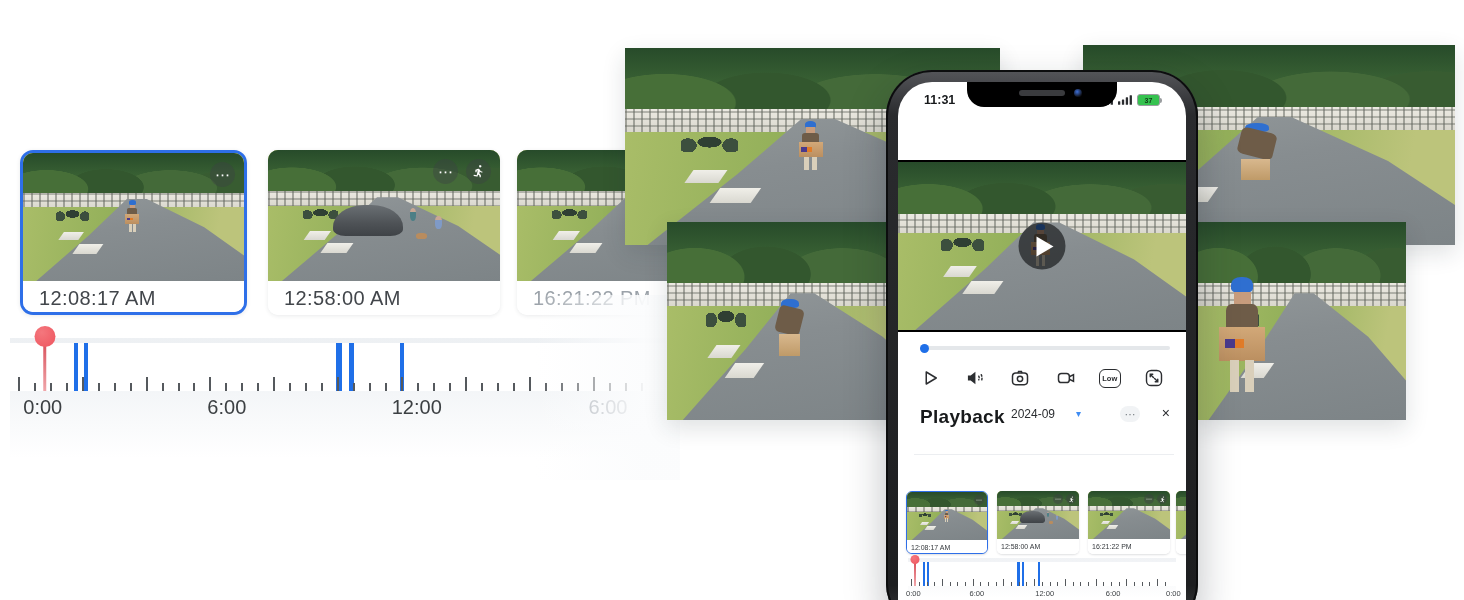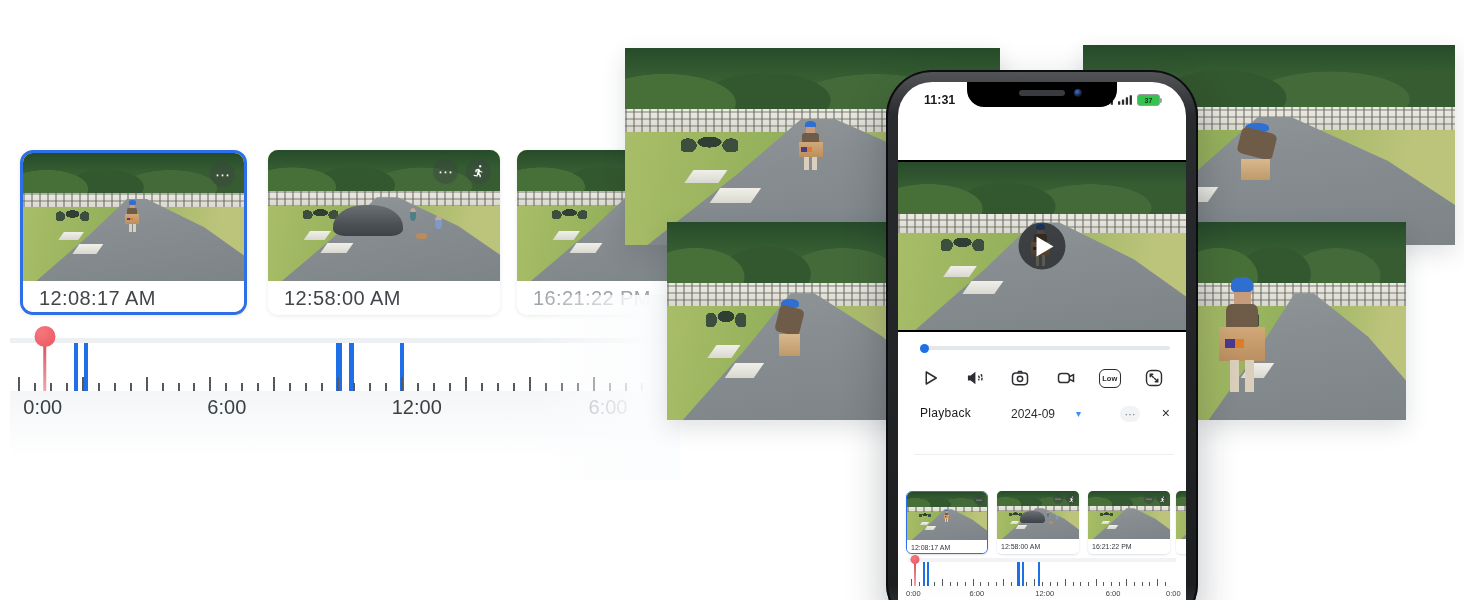--- a/index.html
+++ b/index.html
@@ -139,21 +139,21 @@
   .prog .dot{position:absolute;left:0;top:-2.5px;width:9px;height:9px;border-radius:50%;background:#1f6fe8;}
 
   .ctrls{position:absolute;top:283px;left:0;right:0;height:26px;display:flex;align-items:center;
          justify-content:space-between;padding:0 20px;}
   .cico{display:flex;align-items:center;justify-content:center;width:24px;height:24px;}
   .cico svg{width:20px;height:20px;}
   .badge{width:22px;height:19px;border:1.6px solid #2a2c2f;border-radius:6px;display:flex;align-items:center;
          justify-content:center;font-size:7.5px;font-weight:700;color:#2a2c2f;}
 
   .pbhdr{position:absolute;top:324px;left:22px;right:14px;height:20px;}
-  .pbtitle{position:absolute;left:0;top:0;font-size:12px;font-weight:400;color:#17191b;letter-spacing:.3px;}
+  .pbtitle{position:absolute;left:0;top:0;font-size:19px;font-weight:700;color:#17191b;letter-spacing:.3px;}
   .month{position:absolute;left:50%;top:1px;transform:translateX(-50%);font-size:12px;color:#2b2e31;
          display:flex;align-items:center;gap:21px;}
   .month b{font-weight:500;}
   .marrow{font-size:10px;color:#3f8cf3;line-height:1;}
   .morebtn{position:absolute;right:32px;top:0;width:20px;height:16px;border-radius:9px;background:#f1f3f5;
            display:flex;align-items:center;justify-content:center;font-size:11px;color:#7b8085;}
   .closebtn{position:absolute;right:2px;top:-1px;font-size:14px;color:#2b2e31;}
 
   .dates{position:absolute;top:351px;left:18px;right:12px;display:flex;justify-content:space-between;}
   .date{position:relative;width:18px;text-align:center;font-size:10.5px;color:#c3c8cd;padding-bottom:5px;}

